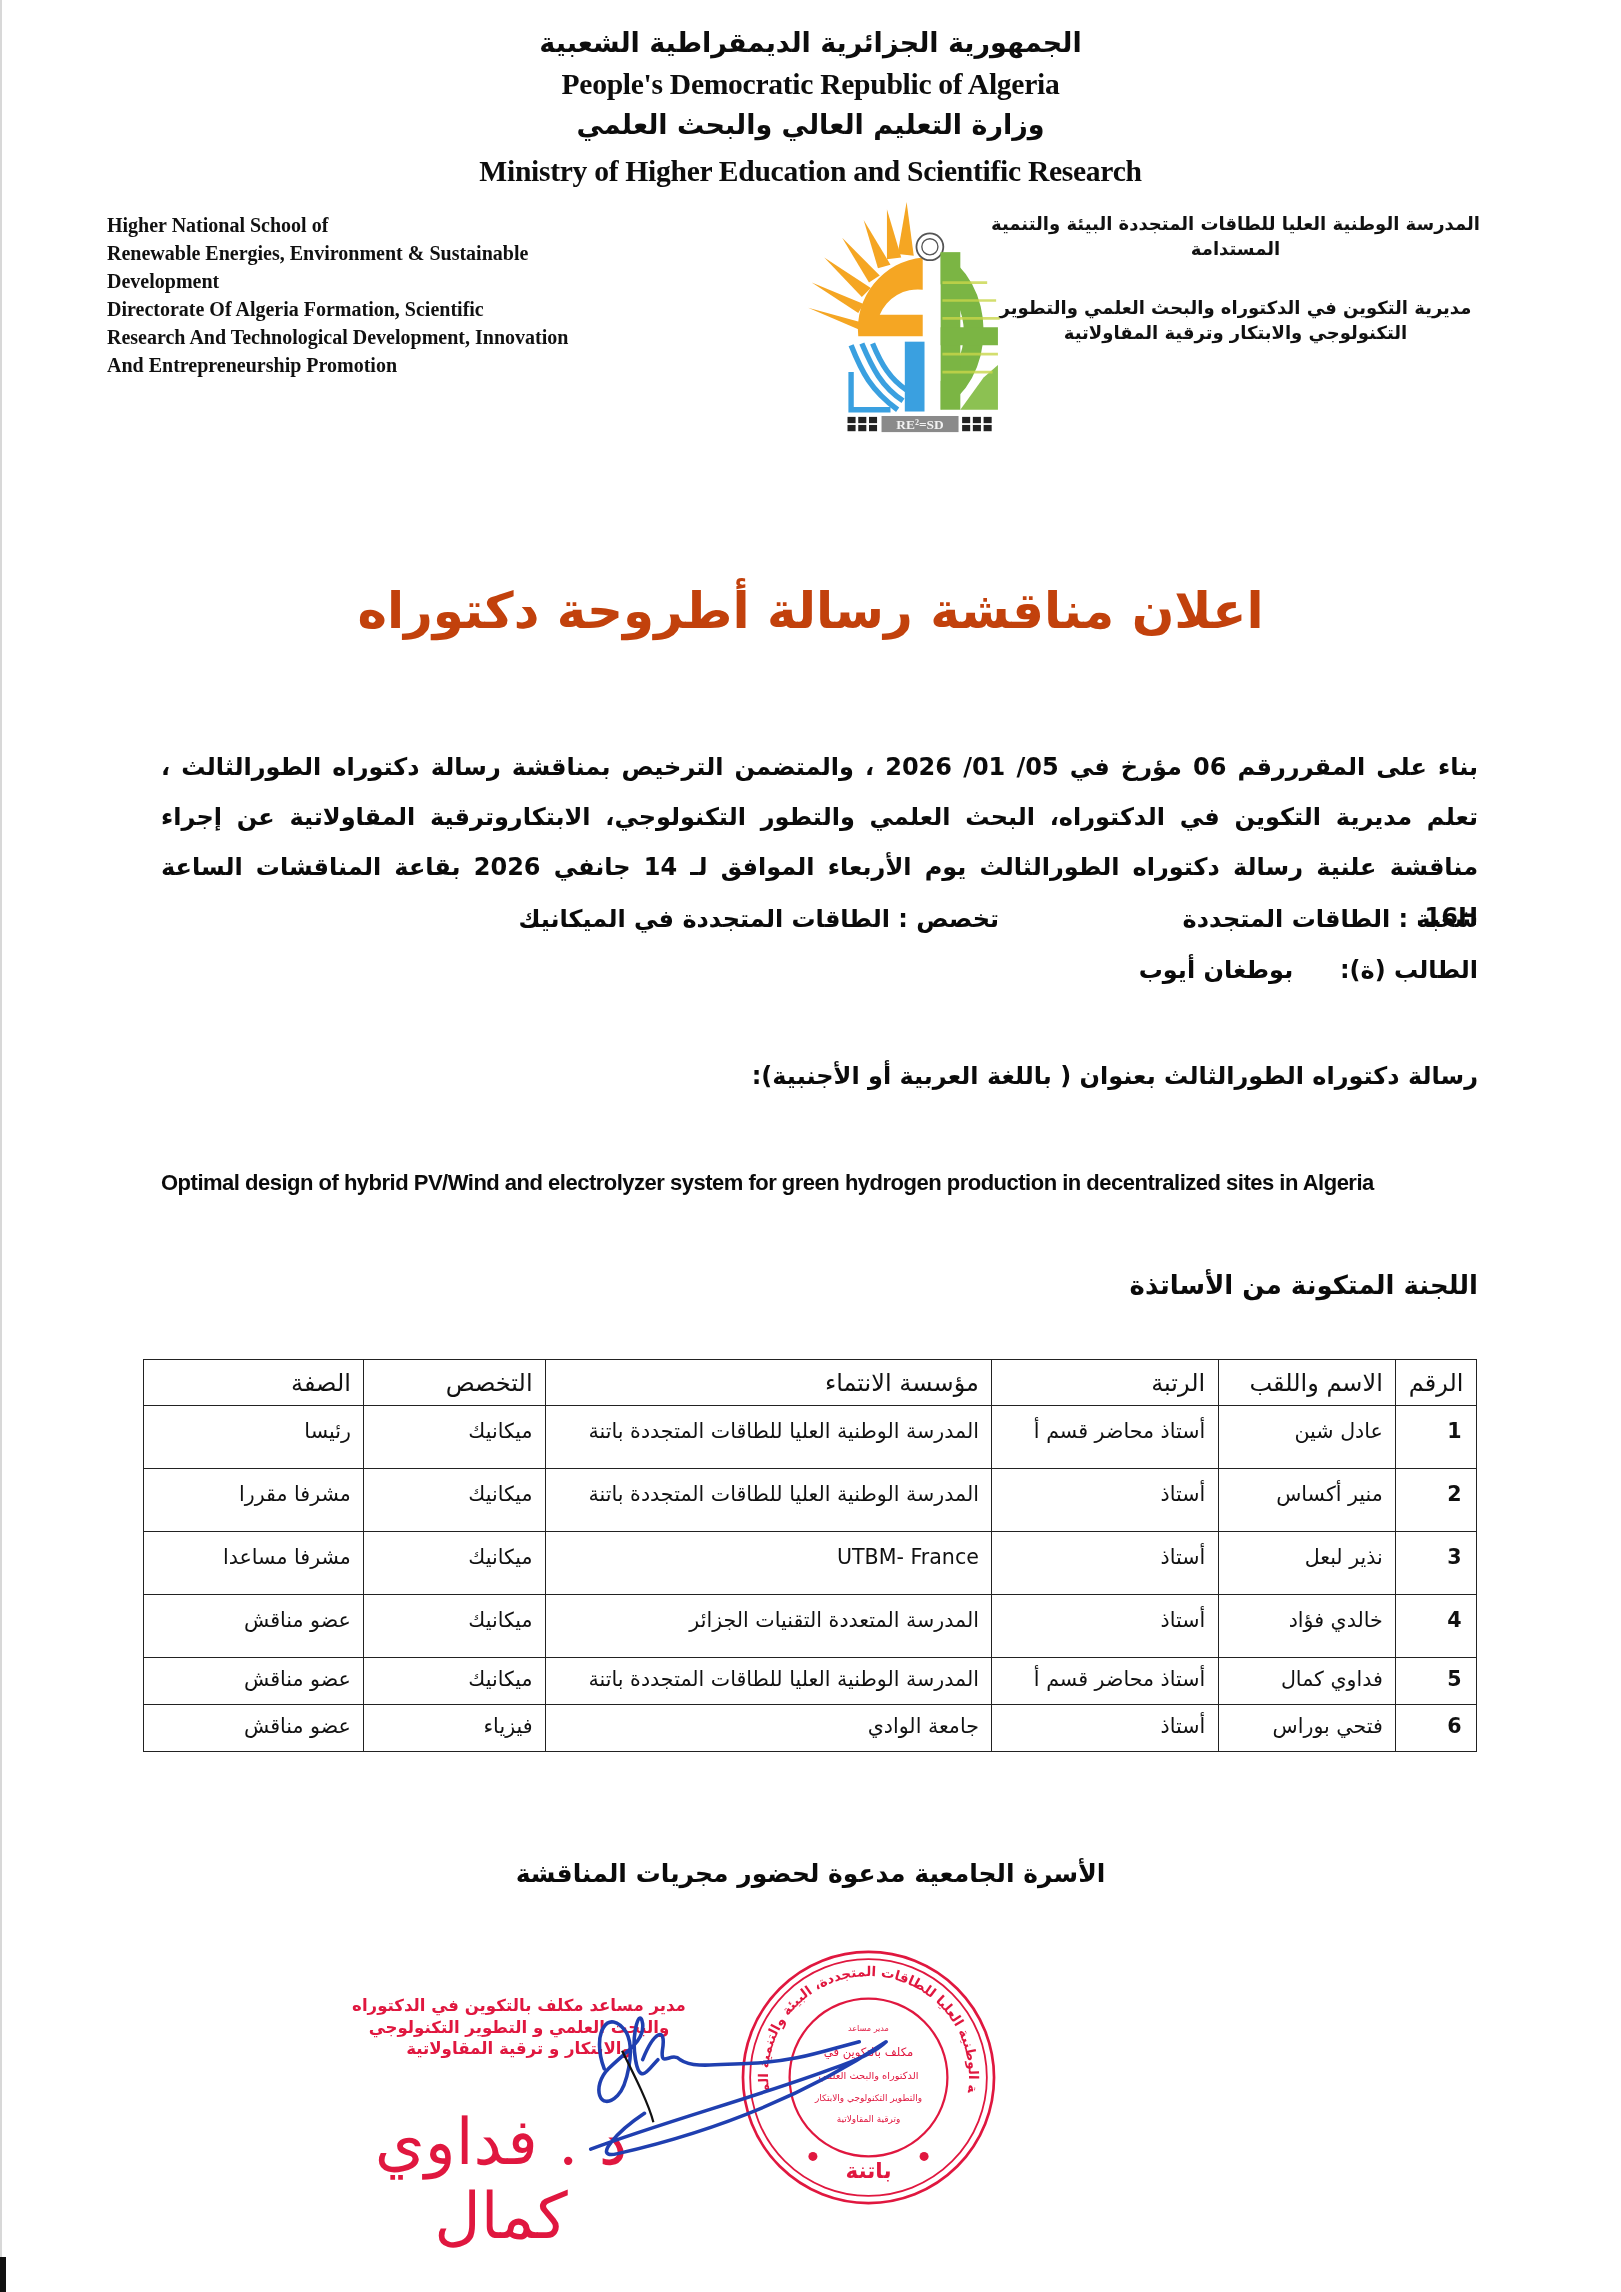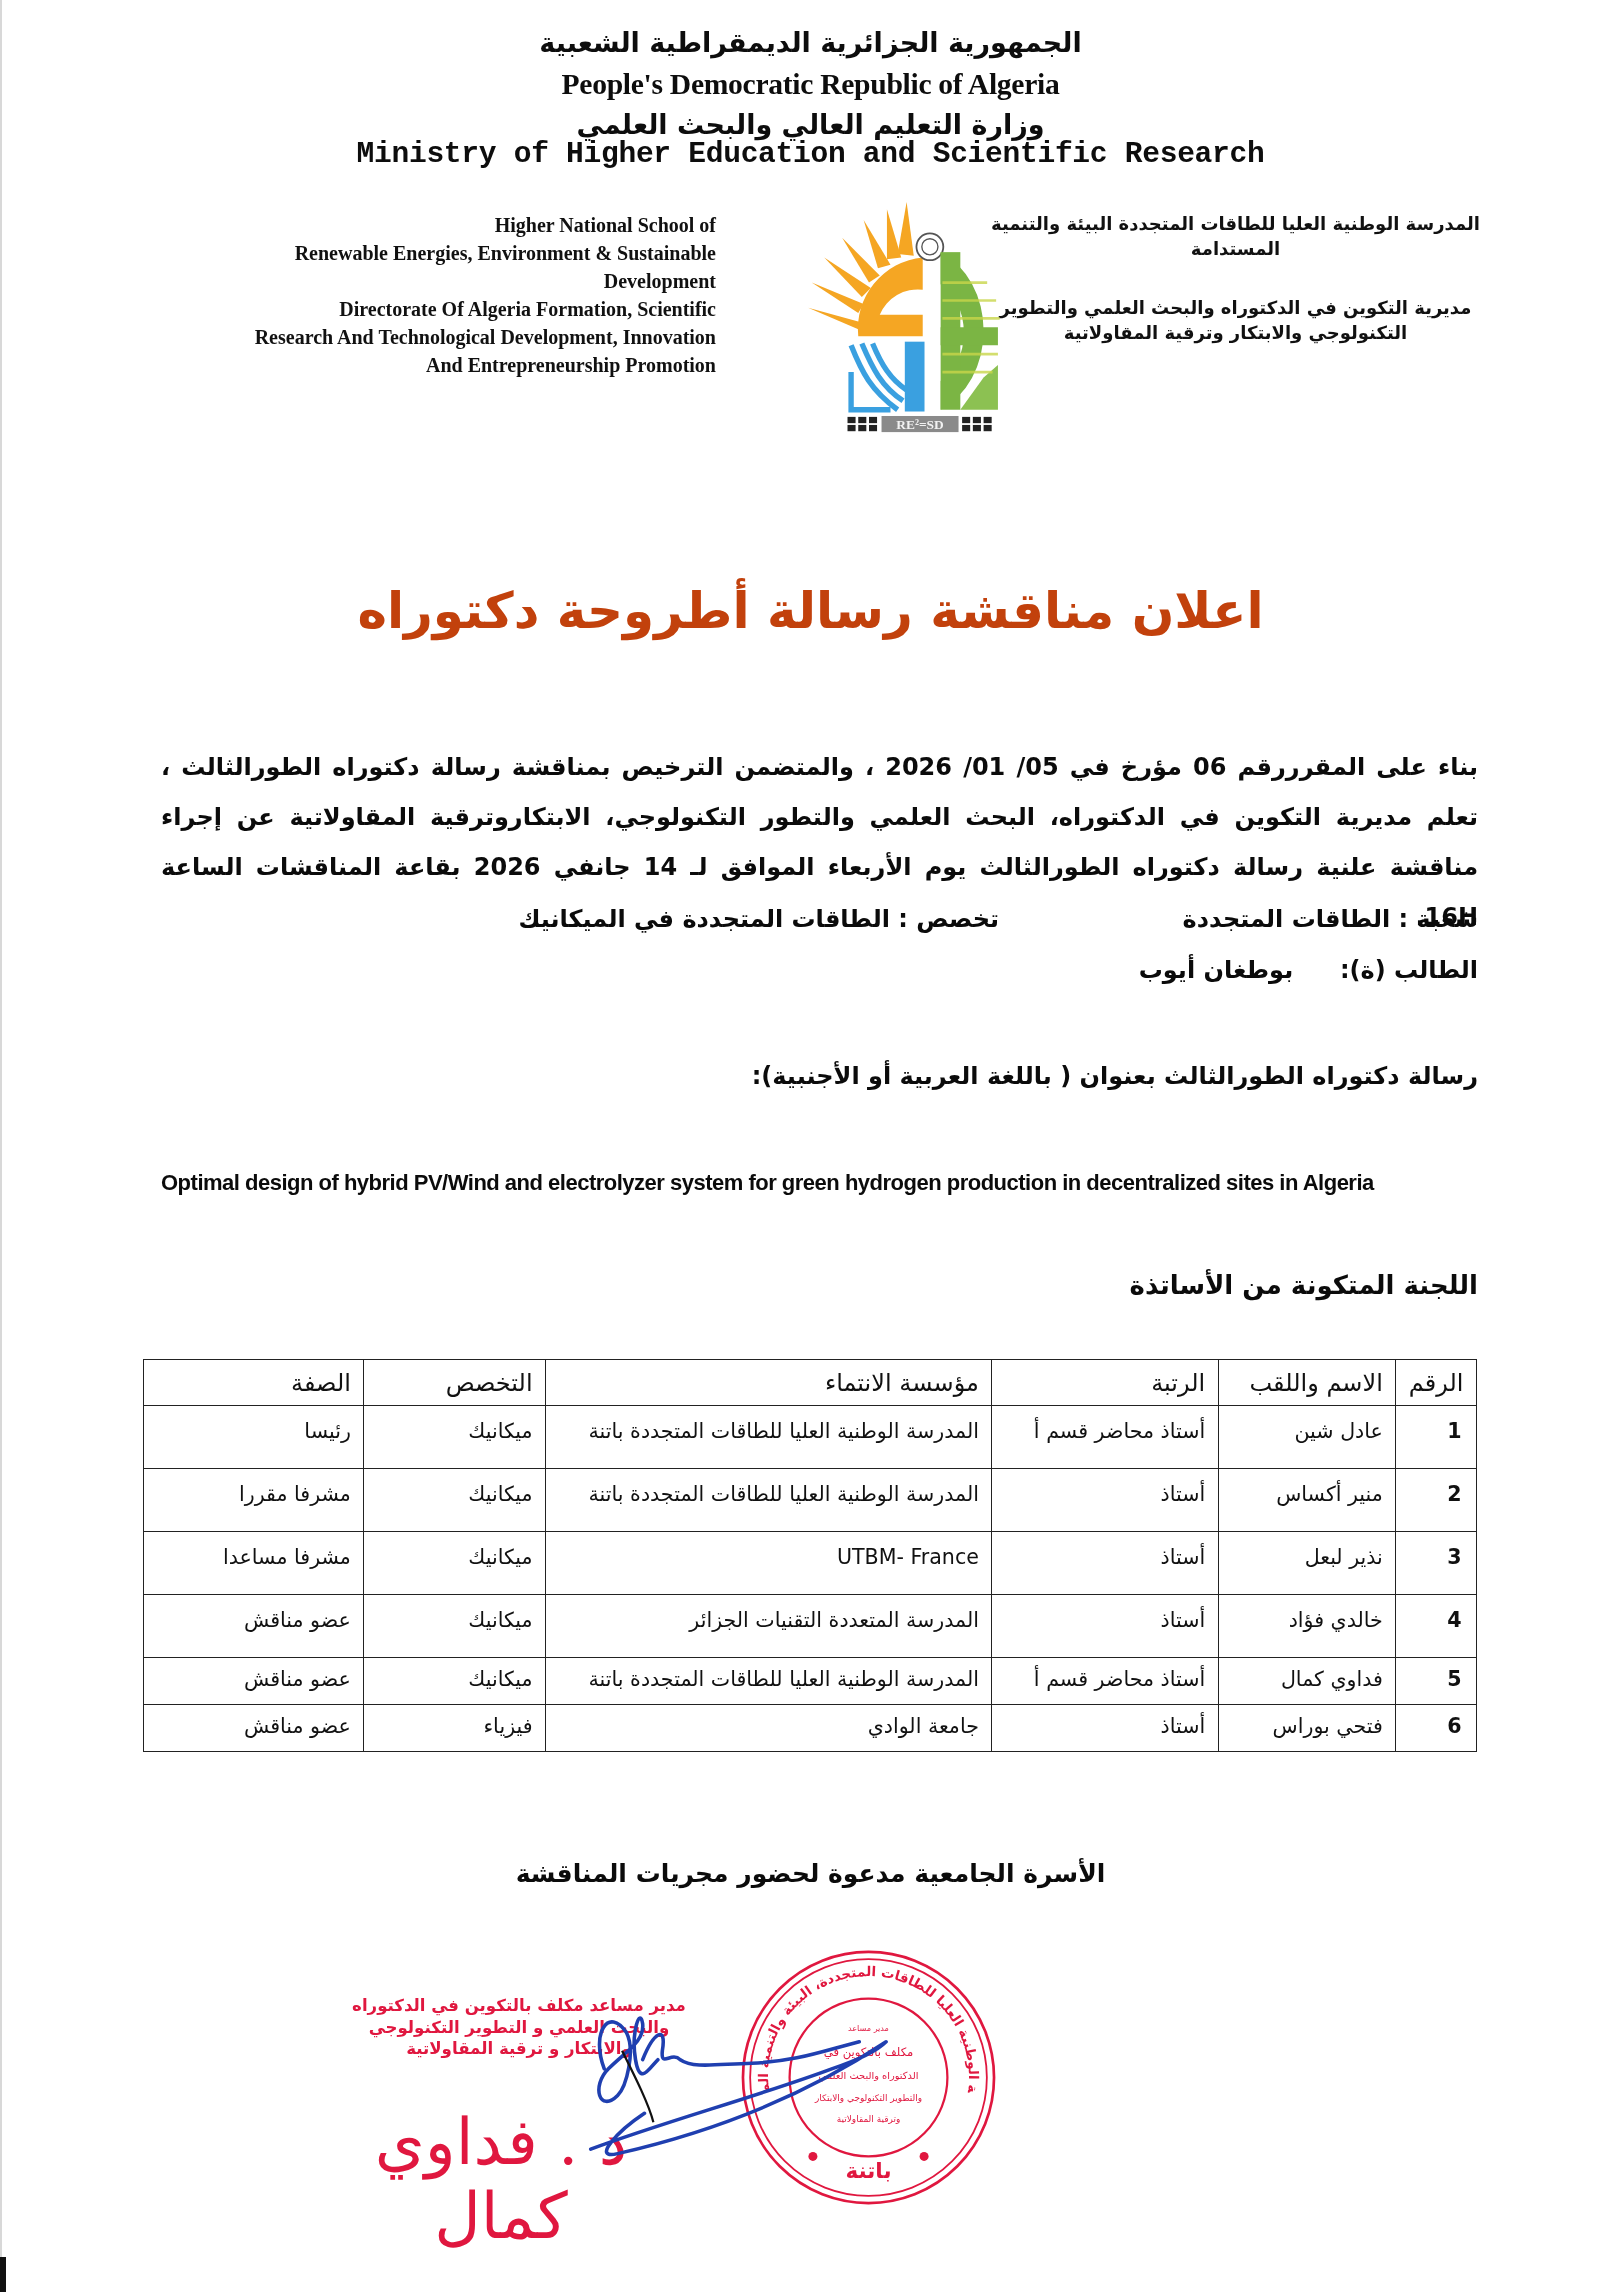--- a/index.html
+++ b/index.html
@@ -8,21 +8,21 @@
 
     
     .scan-edge { position: absolute; left: 0; top: 0; width: 1.8px; height: 2293px; background: #d8d8d8; }
     .scan-edge-bottom { position: absolute; left: 0; top: 2257px; width: 6.3px; height: 36px; background: #111; }
 
     
     .hdr-line { position: absolute; left: 0; width: 1621px; text-align: center; font-weight: bold; color: #0d0d0d; }
     .hdr-ar { font-family: "DejaVu Sans", sans-serif; font-size: 27px; direction: rtl; }
     .hdr-en { font-family: "Liberation Serif", serif; font-size: 29.6px; letter-spacing: -0.3px; }
 
-    .en-block { position: absolute; left: 107px; top: 211px; width: 609px; text-align: right;
+    .en-block { position: absolute; left: 107px; top: 211px; width: 609px; text-align: left;
       font-family: "Liberation Serif", serif; font-weight: bold; font-size: 20px; line-height: 28px; color: #111; }
     .ar-block { position: absolute; left: 976px; top: 211px; width: 519px; text-align: center; direction: rtl;
       font-family: "DejaVu Sans", sans-serif; font-weight: bold; font-size: 18px; line-height: 25px; color: #111; }
     .ar-block .gap { height: 34px; }
 
     
     .logo { position: absolute; left: 808px; top: 202px; width: 199px; height: 231px; }
 
     
     .doc-title { position: absolute; left: 0; top: 582px; width: 1621px; text-align: center; direction: rtl;
@@ -68,21 +68,21 @@
   </style>
 </head>
 <body>
 
 <div class="scan-edge"></div>
 <div class="scan-edge-bottom"></div>
 
 <div class="hdr-line hdr-ar" style="top:27px;">الجمهورية الجزائرية الديمقراطية الشعبية</div>
 <div class="hdr-line hdr-en" style="top:68px;">People's Democratic Republic of Algeria</div>
 <div class="hdr-line hdr-ar" style="top:109px;">وزارة التعليم العالي والبحث العلمي</div>
-<div class="hdr-line hdr-en" style="top:137px;font-family:Liberation Mono, monospace;">Ministry of Higher Education and Scientific Research</div>
+<div class="hdr-line hdr-en" style="top:155px;">Ministry of Higher Education and Scientific Research</div>
 
 <div class="en-block">
   <div>Higher National School of</div>
   <div>Renewable Energies, Environment &amp; Sustainable</div>
   <div>Development</div>
   <div>Directorate Of Algeria Formation, Scientific</div>
   <div>Research And Technological Development, Innovation</div>
   <div>And Entrepreneurship Promotion</div>
 </div>
 

